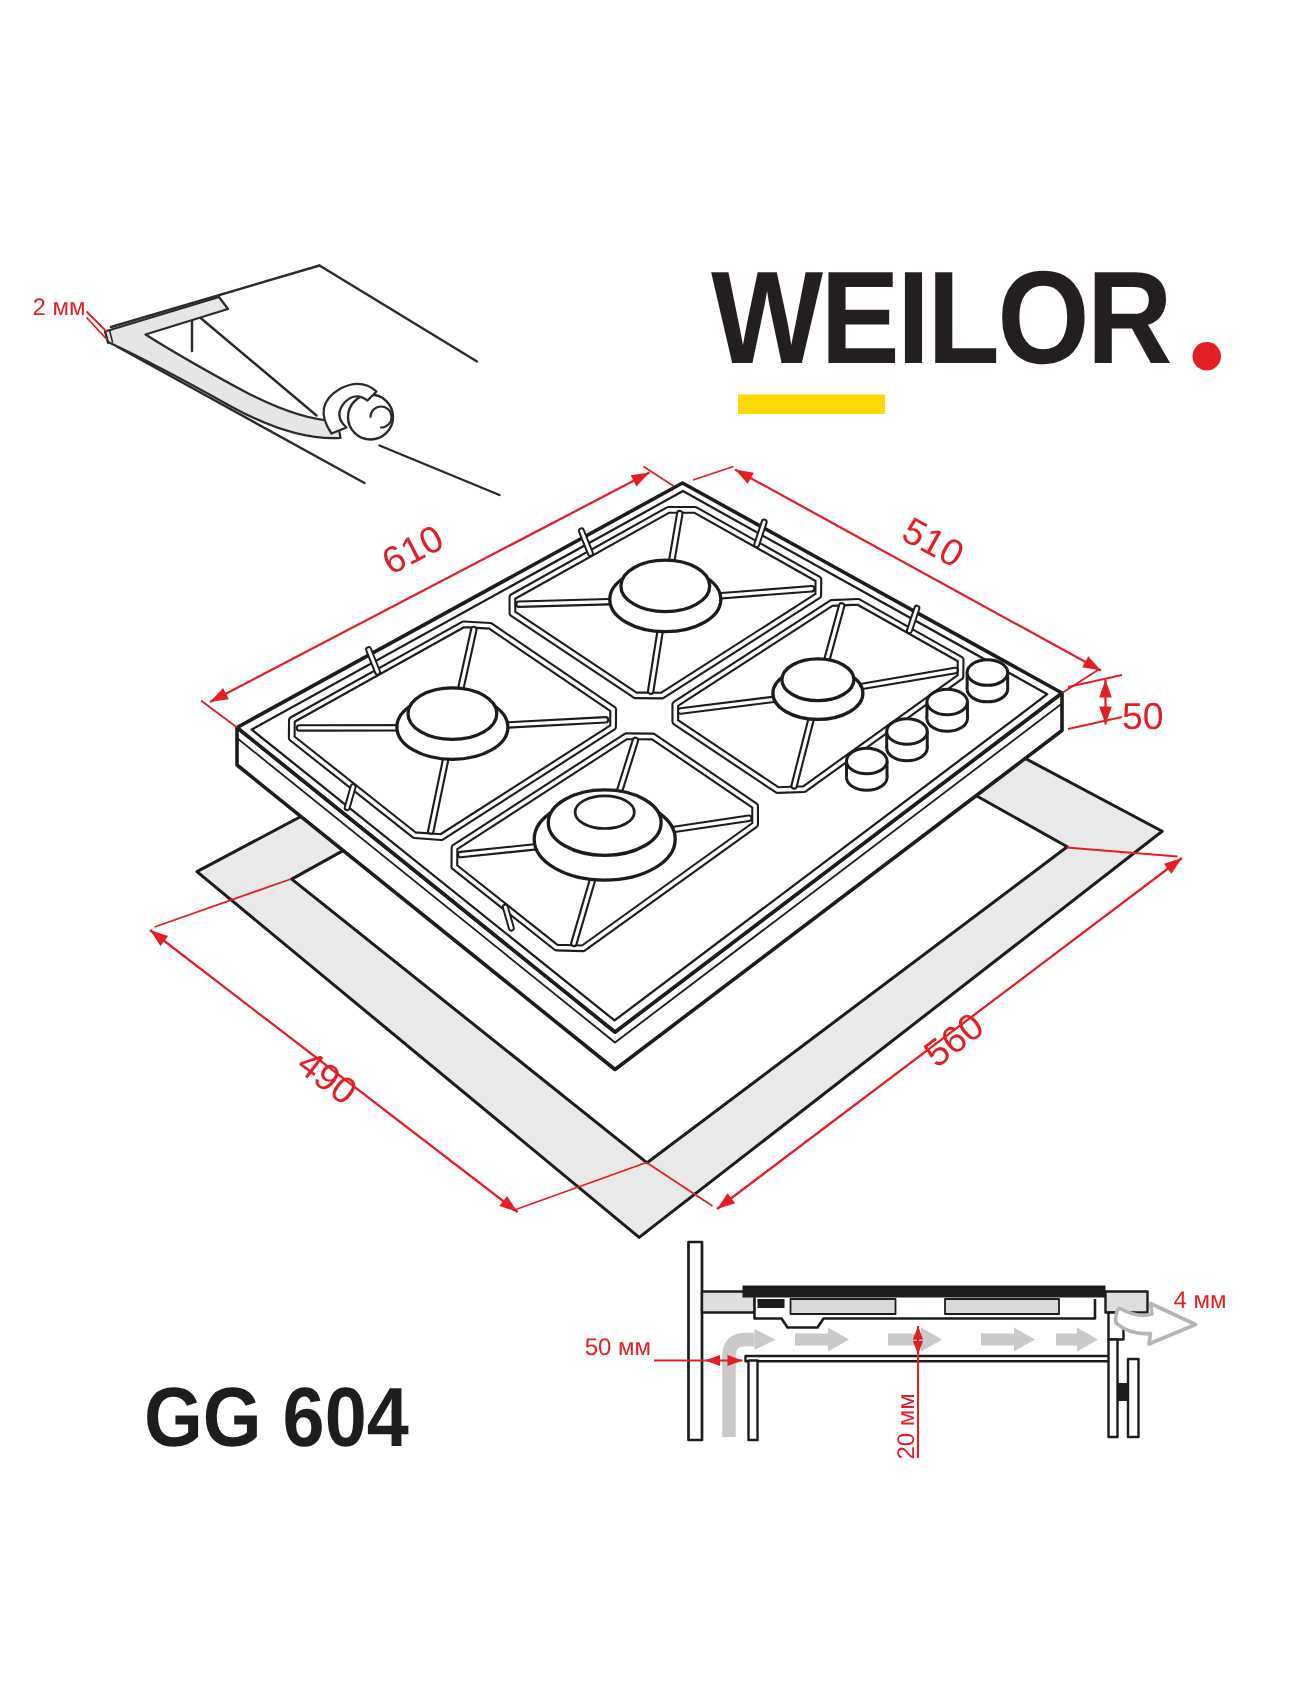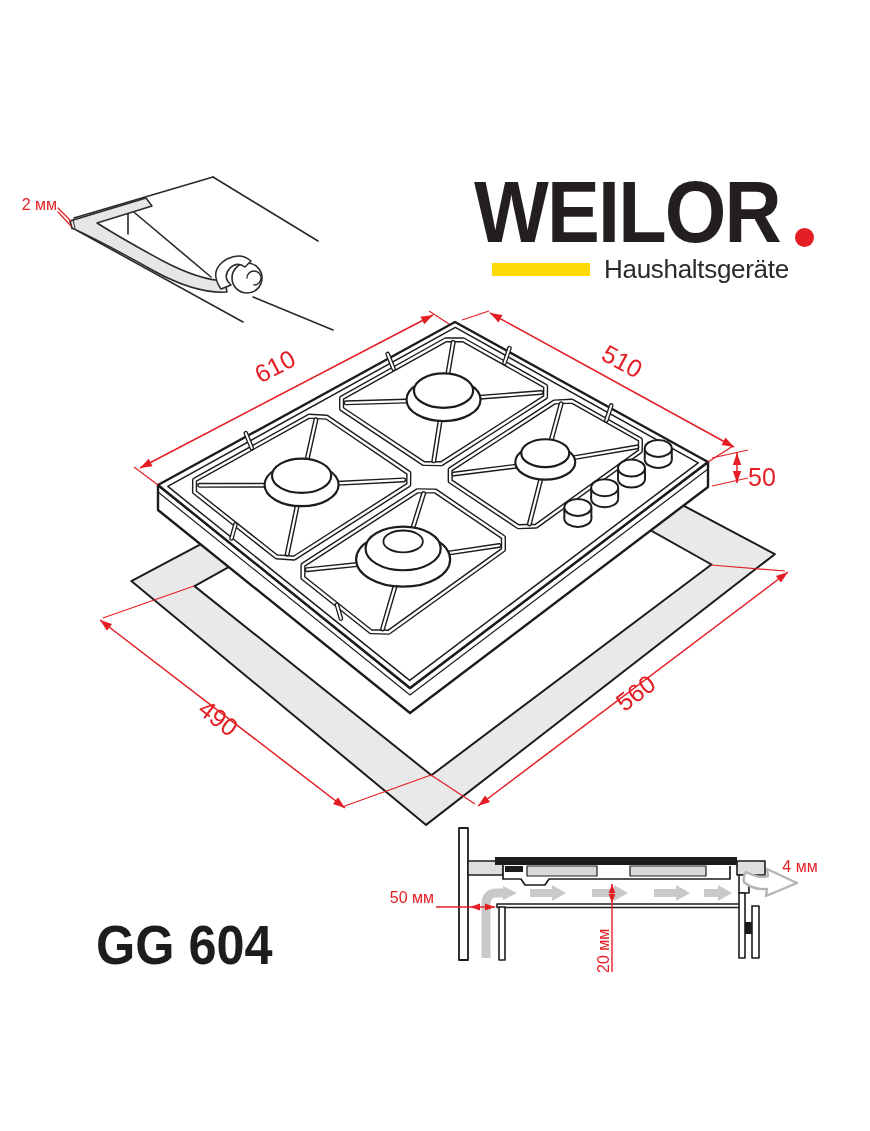--- a/index.html
+++ b/index.html
@@ -19,21 +19,20 @@
   .dim-small{font-size:16px;fill:#e31e24;}
 </style>
 </head>
 <body>
 
 <div class="page">
 
   <div class="abs" id="brand-wordmark">WEILOR</div>
   <div class="abs" id="brand-dot"></div>
   <div class="abs" id="brand-bar"></div>
-  <div class="abs" id="brand-tagline">Haushaltsgeräte</div>
 
   <div class="abs" id="model-name">GG 604</div>
 
   <svg id="iso-svg" width="870" height="1131" viewBox="0 0 870 1131">
 
     <g fill="none" stroke="#2a2a2a" stroke-width="1.6" stroke-linecap="round" stroke-linejoin="round">
       <path d="M74,218 L213,177"></path>
       <path d="M213,177 L318,241"></path>
       <path d="M78,231 L243,322"></path>
       <path d="M253,297 L333,330"></path>

